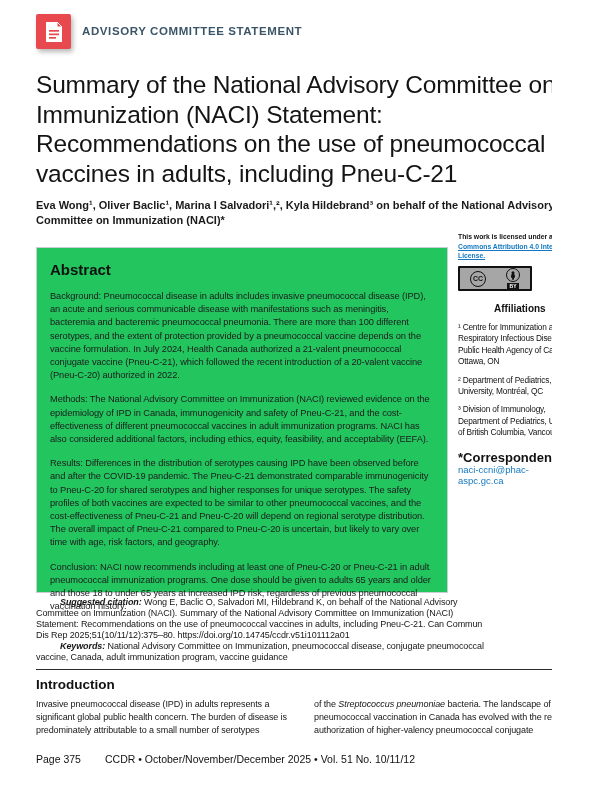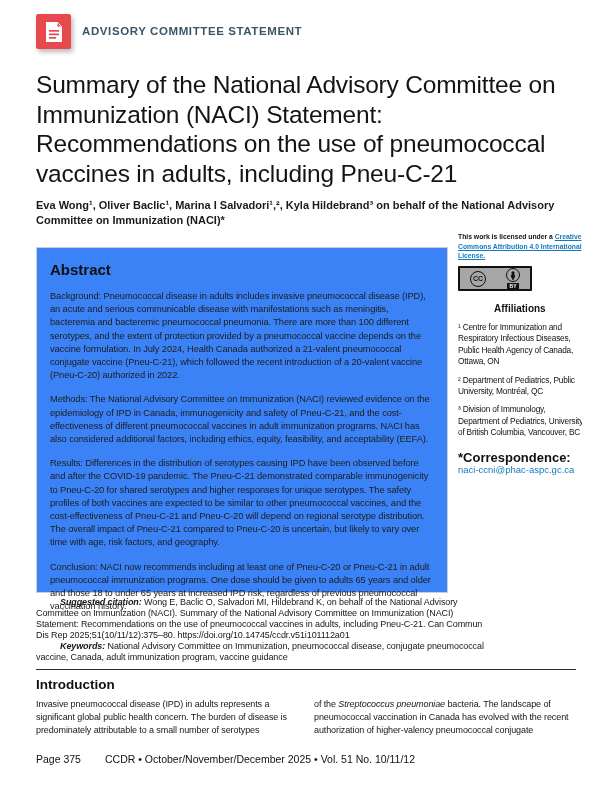--- a/index.html
+++ b/index.html
@@ -1,18 +1,18 @@
 <!DOCTYPE html>
 <html><head>
 <meta charset="utf-8">
 <style>
   html,body { margin:0; padding:0; background:#ffffff; }
   .page {
     position:relative; width:552px; height:792px; background:#fff;
-    font-family:"Liberation Sans", sans-serif; color:#1b1b1b; overflow:hidden;padding-left:30px;
+    font-family:"Liberation Sans", sans-serif; color:#1b1b1b; overflow:hidden;
   }
 
   
   .banner-icon {
     position:absolute; left:36px; top:14px; width:35px; height:35px;
     background:#e8494f; border-radius:2px;
     box-shadow:2px 3px 5px rgba(0,0,0,0.28);
     display:flex; align-items:center; justify-content:center;
   }
   .banner-label {
@@ -27,21 +27,21 @@
     letter-spacing:-0.2px;
   }
   .authors {
     position:absolute; left:36px; top:198px; width:540px;
     font-size:11px; line-height:14.5px; font-weight:bold; color:#1a1a1a;
   }
 
   
   .abstract-box {
     position:absolute; left:36px; top:247px; width:412px; height:346px;
-    box-sizing:border-box; background:#3b82f6; border:1px solid #c9ced4;
+    box-sizing:border-box; background:#22c55e; border:1px solid #c9ced4;
     padding:11px 13px;
   }
   .abstract-heading { font-size:15px; font-weight:bold; color:#111; margin:2px 0 12px 0; }
   .abs-p { margin:0 0 11px 0; font-size:9.3px; line-height:13.2px; color:#1c1c1c; letter-spacing:-0.1px; }
 
   
   .license-note {
     position:absolute; left:458px; top:232px; width:125px;
     font-size:6.8px; line-height:9.5px; color:#111; font-weight:bold;
   }

